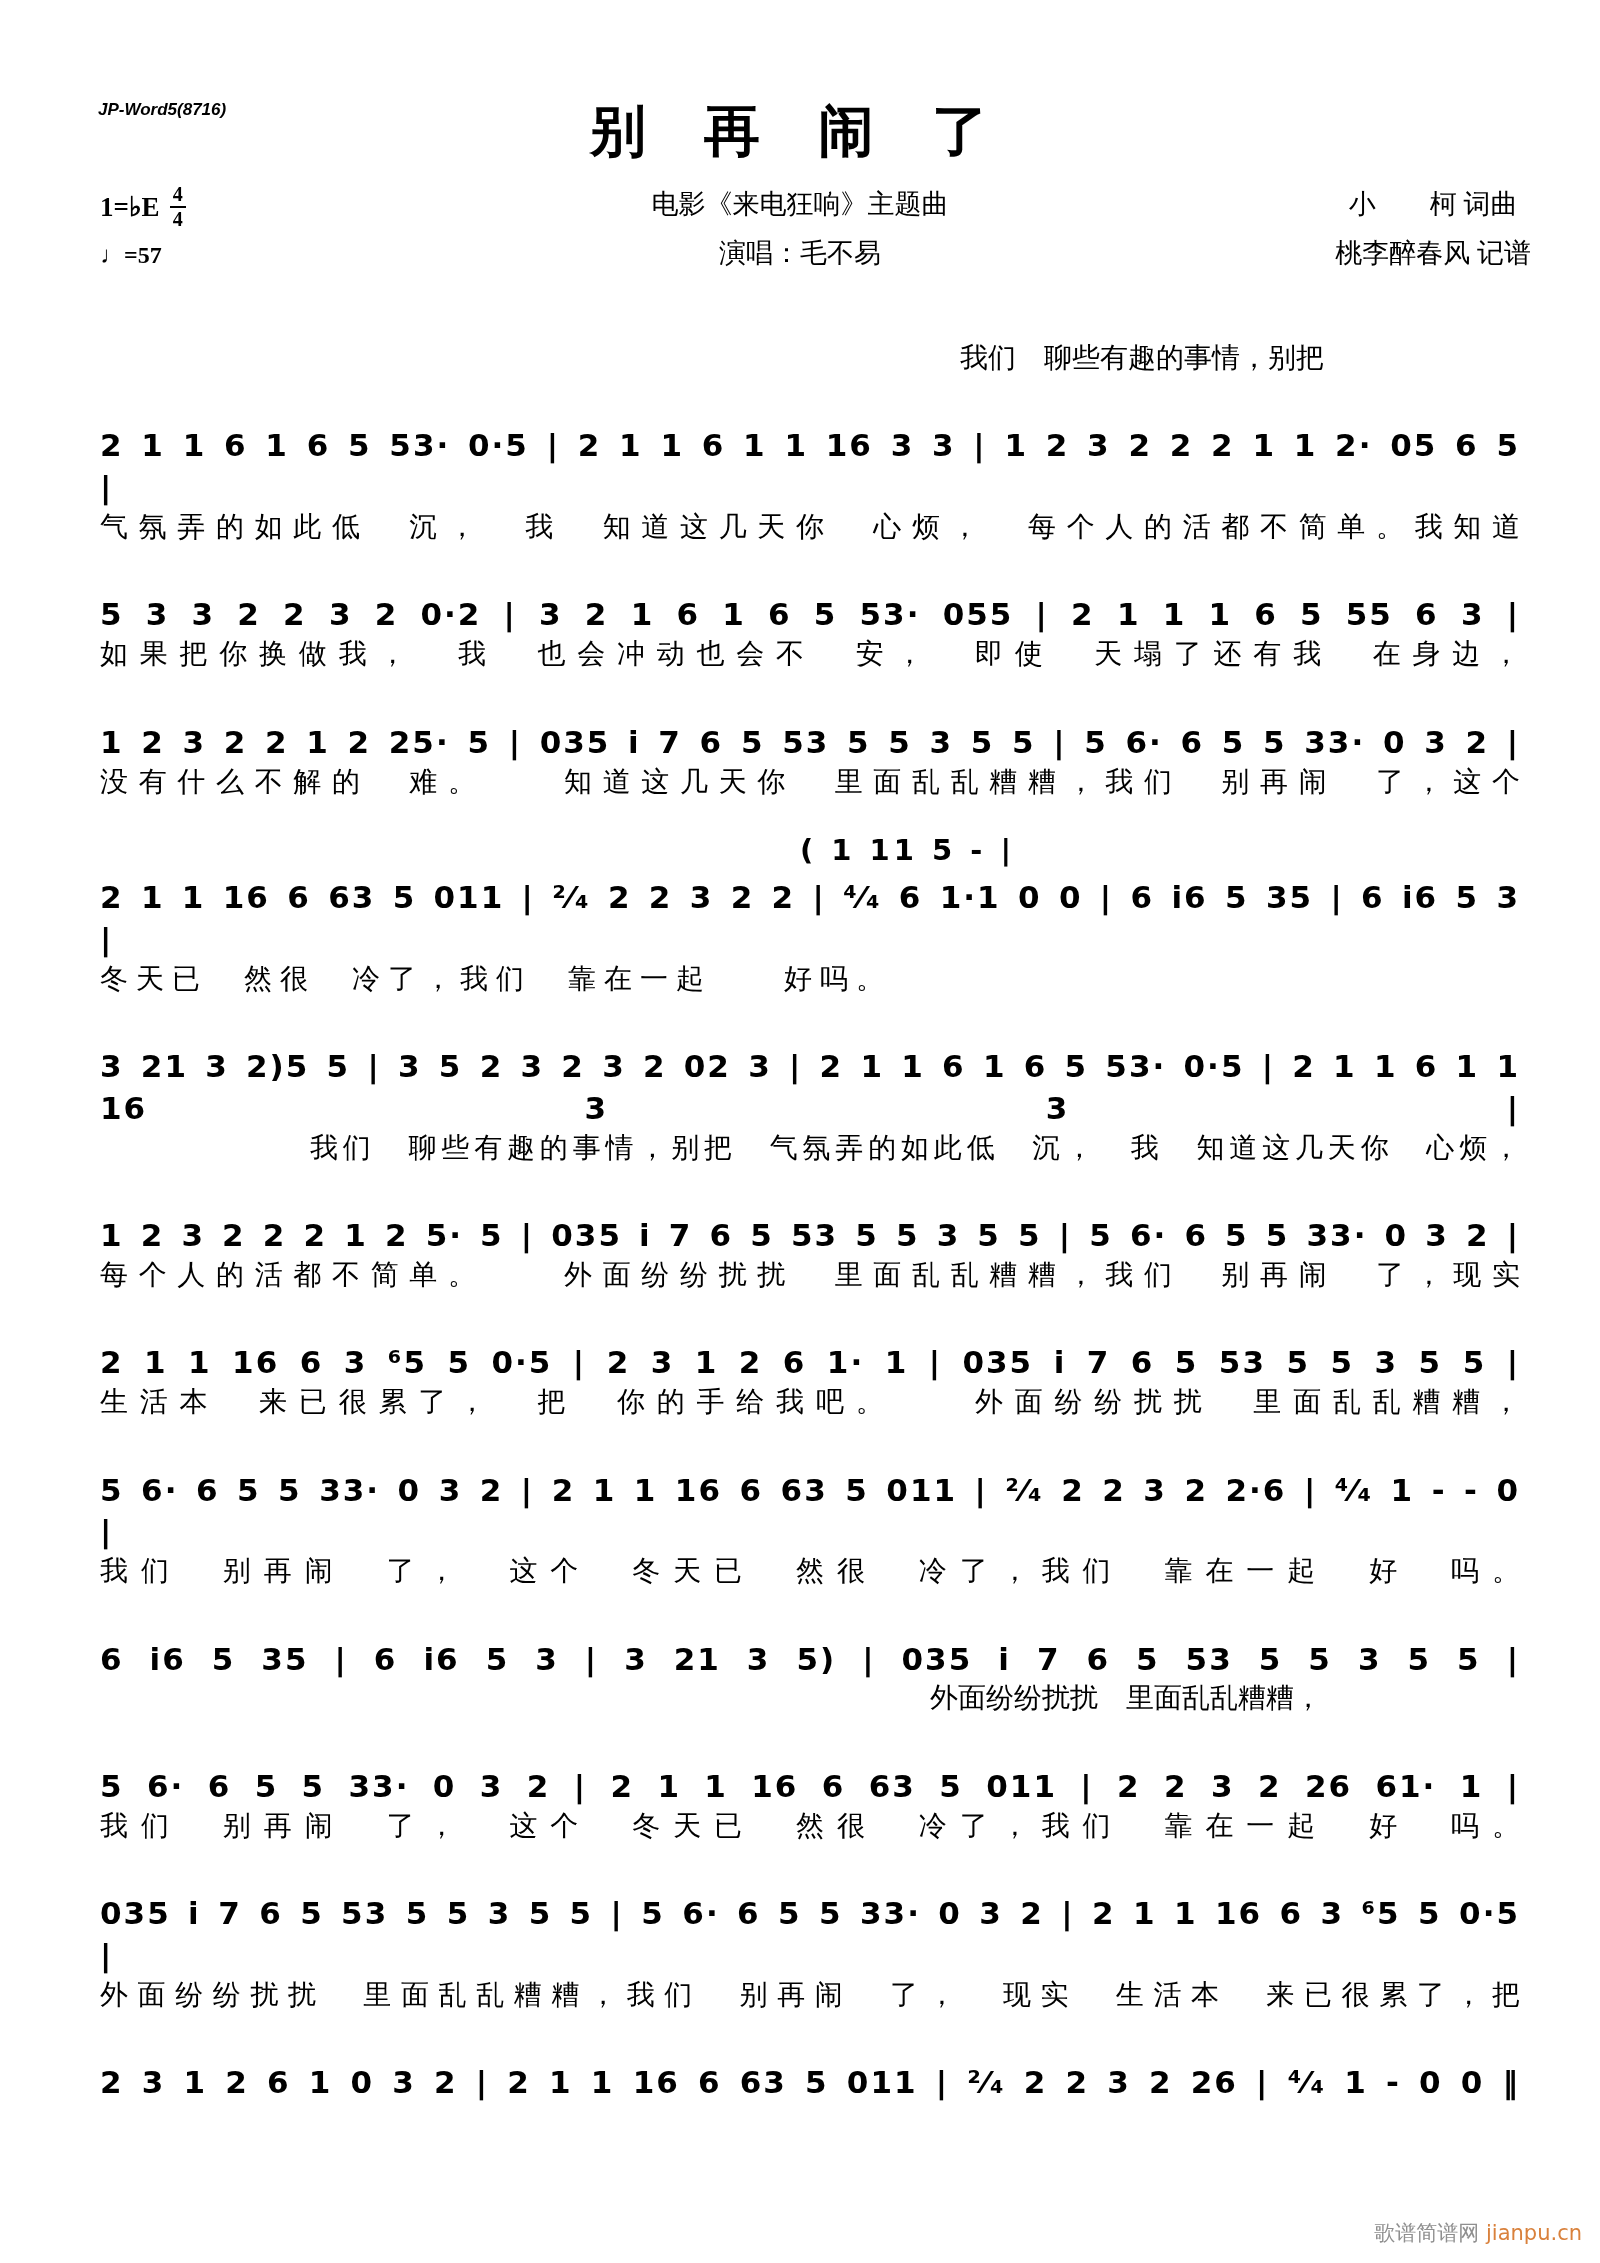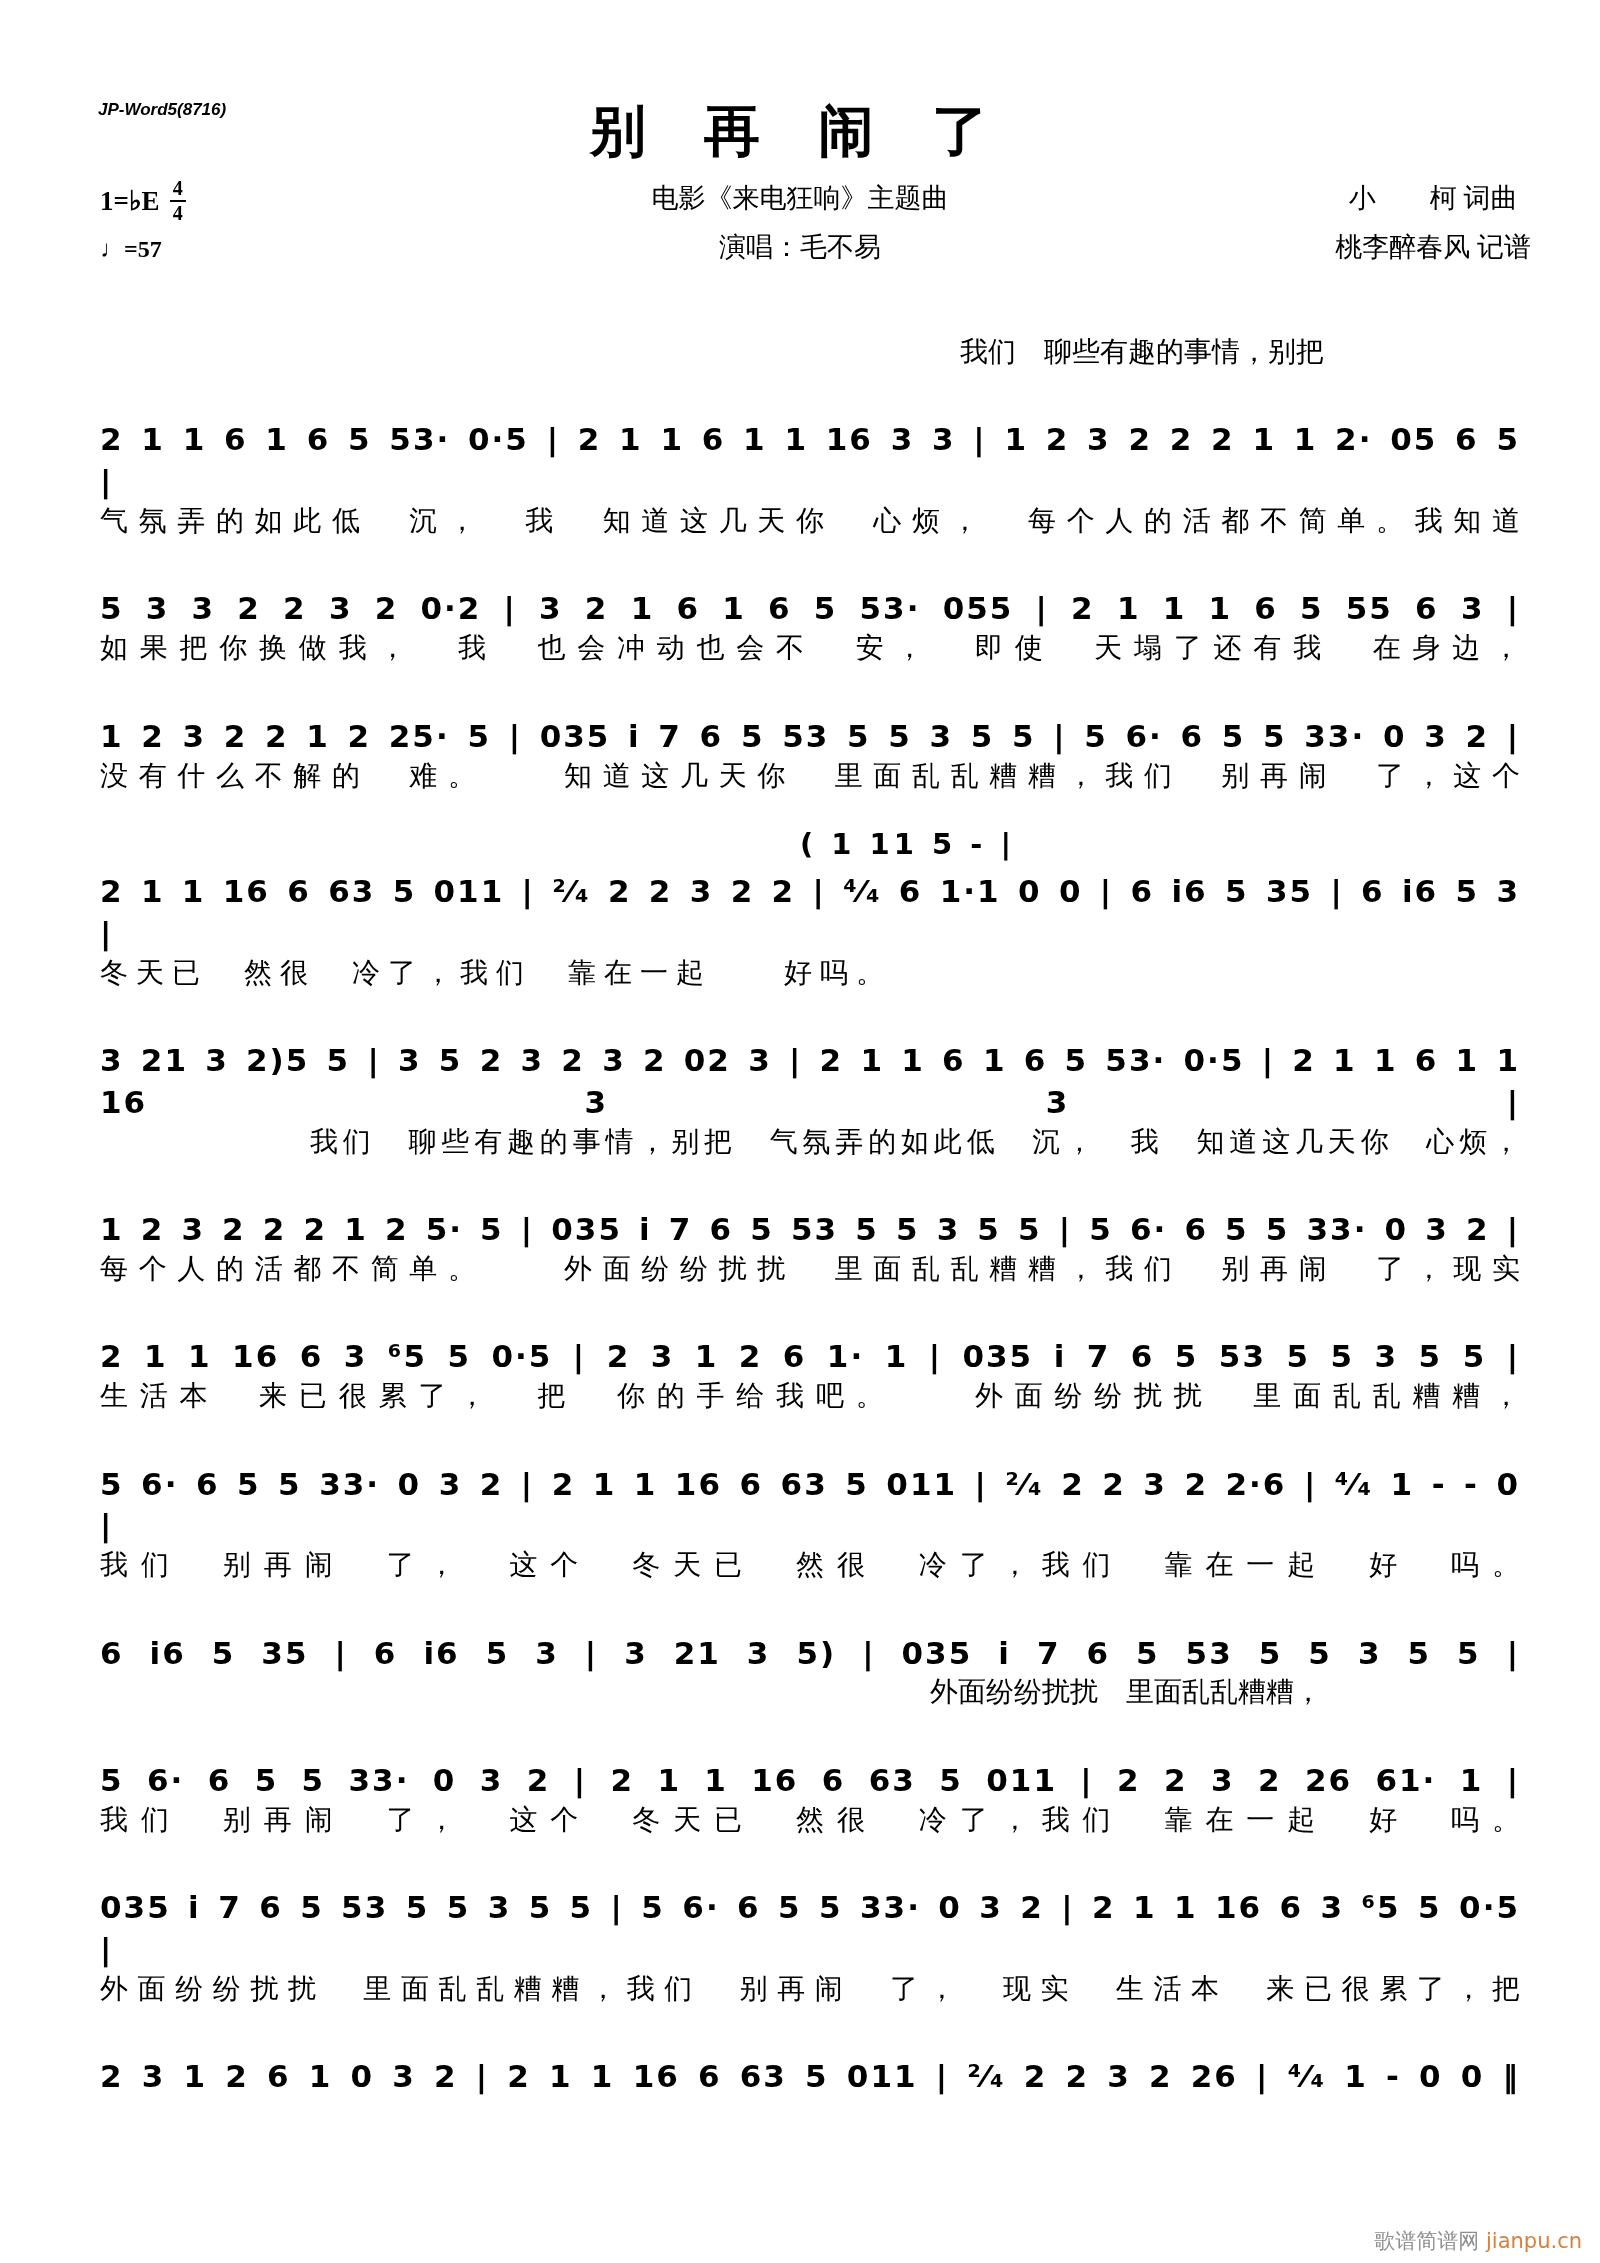--- a/index.html
+++ b/index.html
@@ -12,21 +12,21 @@
   }
   .generator{
     position:absolute;left:98px;top:100px;
     font-family:"Liberation Sans",sans-serif;
     font-style:italic;font-weight:bold;font-size:17px;
   }
   .title{
     padding-top:94px;text-align:center;
     font-size:56px;font-weight:bold;letter-spacing:22px;
   }
-  .header-row{position:relative;margin-top:4px;height:108px;}
+  .header-row{position:relative;margin-top:10px;height:108px;}
   .key-block{position:absolute;left:100px;top:4px;}
   .key-line{display:flex;align-items:center;gap:10px;font-size:27px;font-weight:bold;}
   .frac{display:inline-flex;flex-direction:column;align-items:center;font-size:20px;line-height:1.05;font-weight:bold;}
   .frac .top{border-bottom:2px solid #000;padding:0 3px 1px;}
   .frac .bot{padding-top:1px;}
   .tempo{font-size:24px;font-weight:bold;margin-top:12px;}
   .center-col{text-align:center;font-size:27px;line-height:1.8;}
   .right-col{position:absolute;right:69px;top:0;text-align:center;font-size:27px;line-height:1.8;}
   .score{padding:52px 80px 0 100px;}
   .line{margin-bottom:49px;}
@@ -44,21 +44,21 @@
   .ind-210{padding-left:210px;}
   .ind-830{padding-left:830px;}
   .pickup{
     font-family:"DejaVu Sans",sans-serif;
     font-weight:bold;font-size:29px;letter-spacing:4px;
     margin:-16px 0 10px 0;
   }
   .pickup.p1{padding-left:700px;}
   .pickup.p2{padding-left:1200px;}
   .watermark{
-    position:absolute;right:18px;bottom:8px;
+    position:absolute;right:18px;bottom:16px;
     font-family:"DejaVu Sans",sans-serif;
     font-size:21px;color:#8f8f8f;
   }
   .watermark .wm-link{color:#d9813c;}
 </style>
 </head>
 <body>
 
 <div class="page">
 

